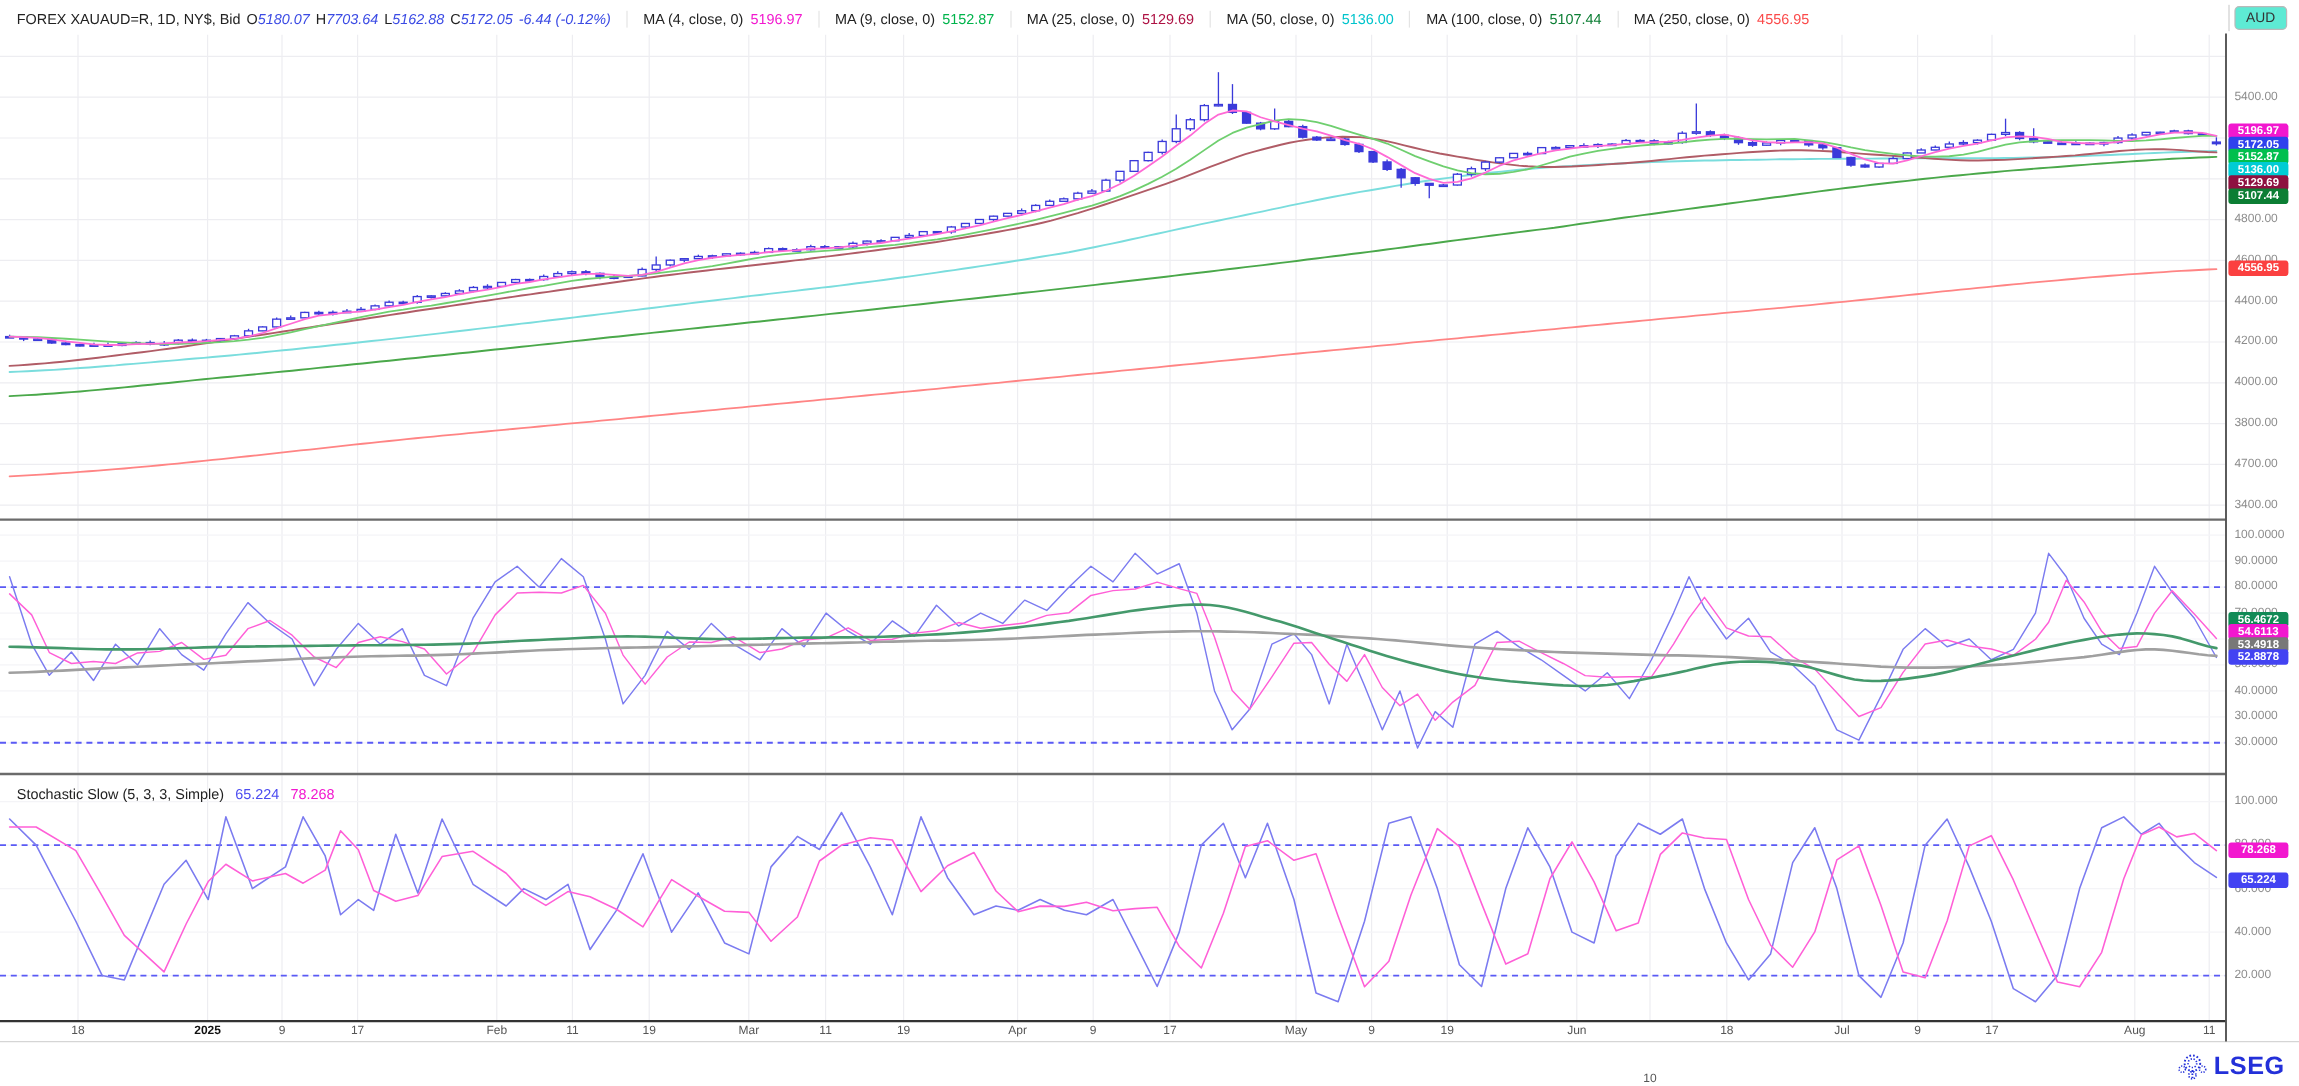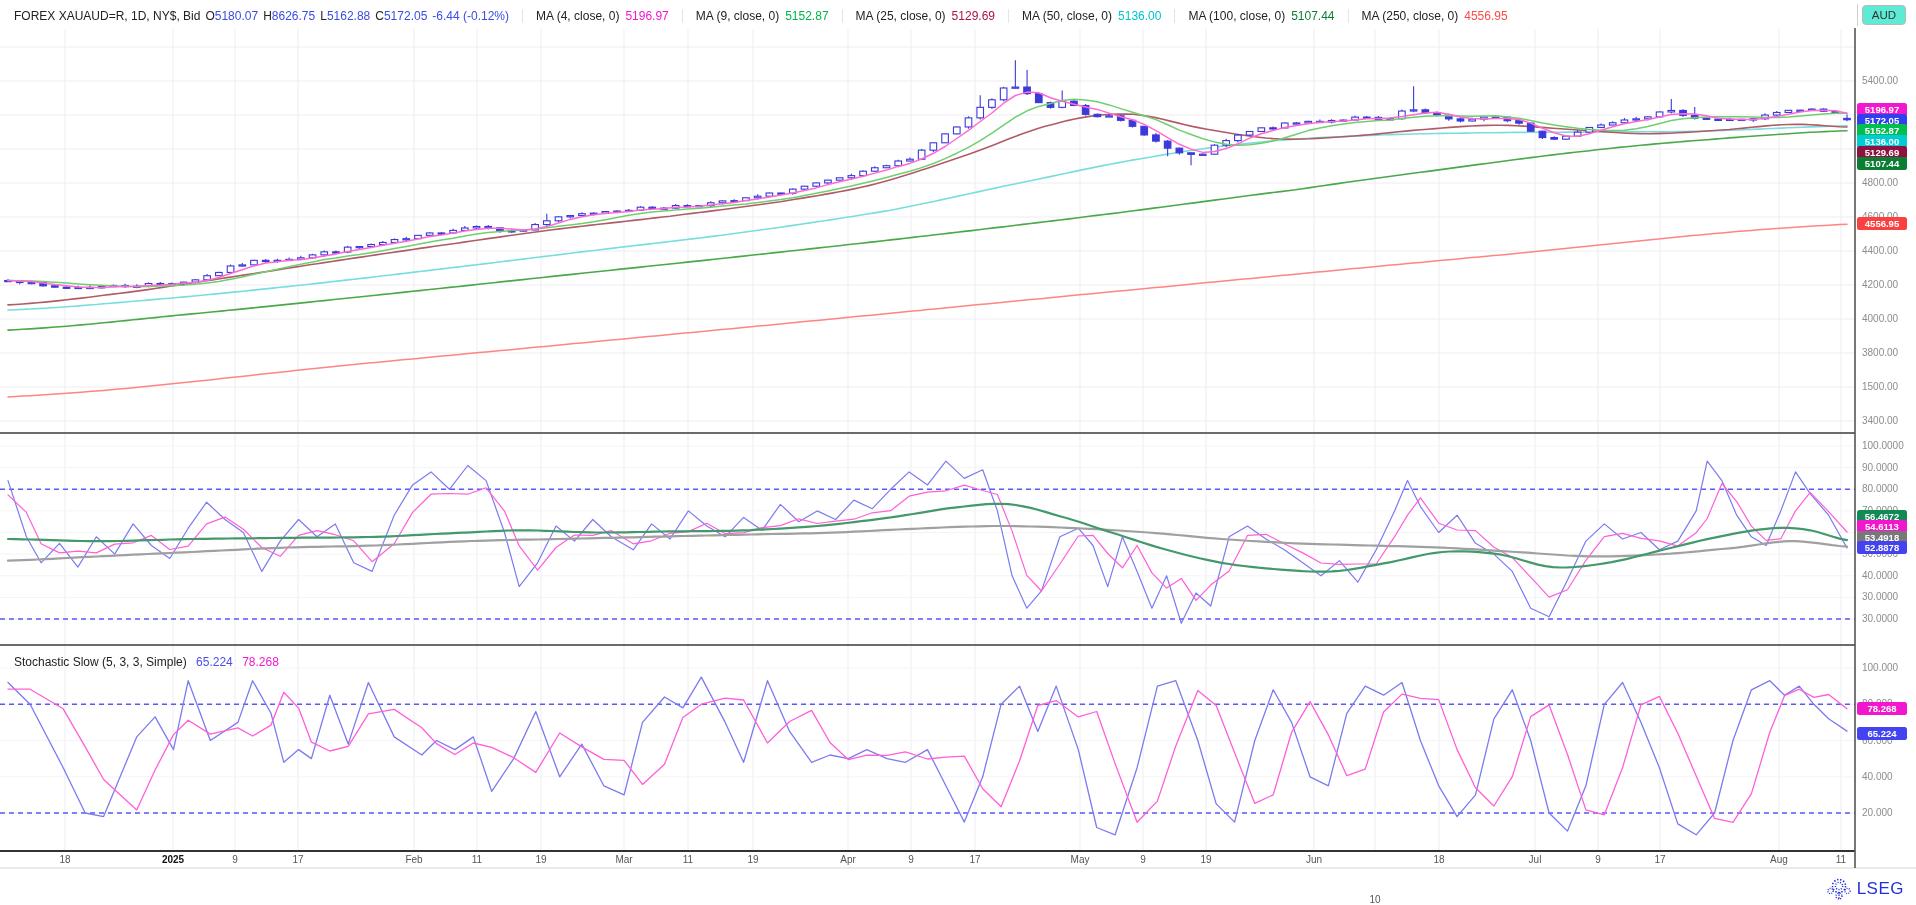--- a/index.html
+++ b/index.html
@@ -4,50 +4,50 @@
 <style>
   html,body{margin:0;padding:0;background:#ffffff;}
   #app{position:relative;width:1916px;height:905px;background:#fff;overflow:hidden;
        font-family:"Liberation Sans", sans-serif; -webkit-font-smoothing:antialiased;}
   
   #hdr{position:absolute;left:14px;top:6px;height:20px;display:flex;align-items:center;
        font-size:12px;color:#222;white-space:nowrap;}
   #hdr .grp{display:flex;align-items:center;gap:5px;}
   #hdr .ma{margin-left:13px;padding-left:13px;border-left:1px solid #e4e4e4;display:flex;gap:6px;align-items:center;}
   #hdr .lab{color:#222;}
-  .vblue{color:#3b4be4;}
+  .vblue{color:#3b4be4;font-style:italic;}
   #aud-btn{position:absolute;right:10px;top:5px;border:1px solid #b9b9b9;border-radius:4px;
        padding:3px 9px;font-size:11.5px;color:#333;background:#5eead4;cursor:pointer;}
   #hdr-divider{position:absolute;right:58px;top:4px;height:22px;border-left:1px solid #cfcfcf;}
   
   .pane-title{position:absolute;left:14px;font-size:12px;color:#222;white-space:nowrap;}
   .pane-title span{margin-right:6px;}
   
   #chart-svg{position:absolute;left:0;top:0;}
   
   #overlay{position:absolute;left:0;top:0;width:1916px;height:905px;pointer-events:none;}
   .ylab{position:absolute;left:1862px;font-size:10px;color:#8c8c8c;}
   .badge{position:absolute;left:1857px;width:50px;text-align:center;font-size:9.5px;font-weight:bold;
          color:#fff;border-radius:2.5px;padding:1px 0;line-height:11px;}
   .xlab{position:absolute;top:854px;font-size:10px;color:#555;transform:translateX(-50%);}
   .xlab.bold{color:#111;font-weight:bold;}
   
   #logo{position:absolute;right:12px;top:876px;display:flex;align-items:center;gap:5px;}
-  #logo .lseg-text{font-size:17px;font-weight:normal;color:#2330d9;letter-spacing:0.5px;}
+  #logo .lseg-text{font-size:21px;font-weight:bold;color:#2330d9;letter-spacing:0.5px;}
 </style>
 </head>
 <body>
 
 <div id="app">
 
   <div id="hdr">
     <div class="grp">
       <span class="lab">FOREX XAUAUD=R, 1D, NY$, Bid</span>
       <span><span class="lab">O</span><span class="vblue">5180.07</span></span>
-      <span><span class="lab">H</span><span class="vblue">8626.75</span></span>
+      <span><span class="lab">H</span><span class="vblue">7703.64</span></span>
       <span><span class="lab">L</span><span class="vblue">5162.88</span></span>
       <span><span class="lab">C</span><span class="vblue">5172.05</span></span>
       <span class="vblue">-6.44 (-0.12%)</span>
     </div>
     <div class="ma">
         <span class="lab">MA (4, close, 0)</span>
         <span class="ma-val" style="color: rgb(242, 23, 207);">5196.97</span>
       </div>
     <div class="ma">
         <span class="lab">MA (9, close, 0)</span>
@@ -512,21 +512,21 @@
     </svg>
 
   <div class="pane-title" style="top:655px;">
     <span>Stochastic Slow (5, 3, 3, Simple)</span>
     <span id="st-v1" style="color: rgb(75, 75, 240);">65.224</span>
     <span id="st-v2" style="color: rgb(242, 23, 207);">78.268</span>
   </div>
 
   <div id="overlay">
       <div class="ylab" style="top: 415px;">3400.00</div>
-      <div class="ylab" style="top: 381px;">1500.00</div>
+      <div class="ylab" style="top: 381px;">4700.00</div>
       <div class="ylab" style="top: 347px;">3800.00</div>
       <div class="ylab" style="top: 313px;">4000.00</div>
       <div class="ylab" style="top: 279px;">4200.00</div>
       <div class="ylab" style="top: 245px;">4400.00</div>
       <div class="ylab" style="top: 211px;">4600.00</div>
       <div class="ylab" style="top: 177px;">4800.00</div>
       <div class="ylab" style="top: 143px;">5000.00</div>
       <div class="ylab" style="top: 109px;">5200.00</div>
       <div class="ylab" style="top: 75px;">5400.00</div>
       <div class="badge" style="top: 102.5px; background: rgb(242, 23, 207);">5196.97</div>

